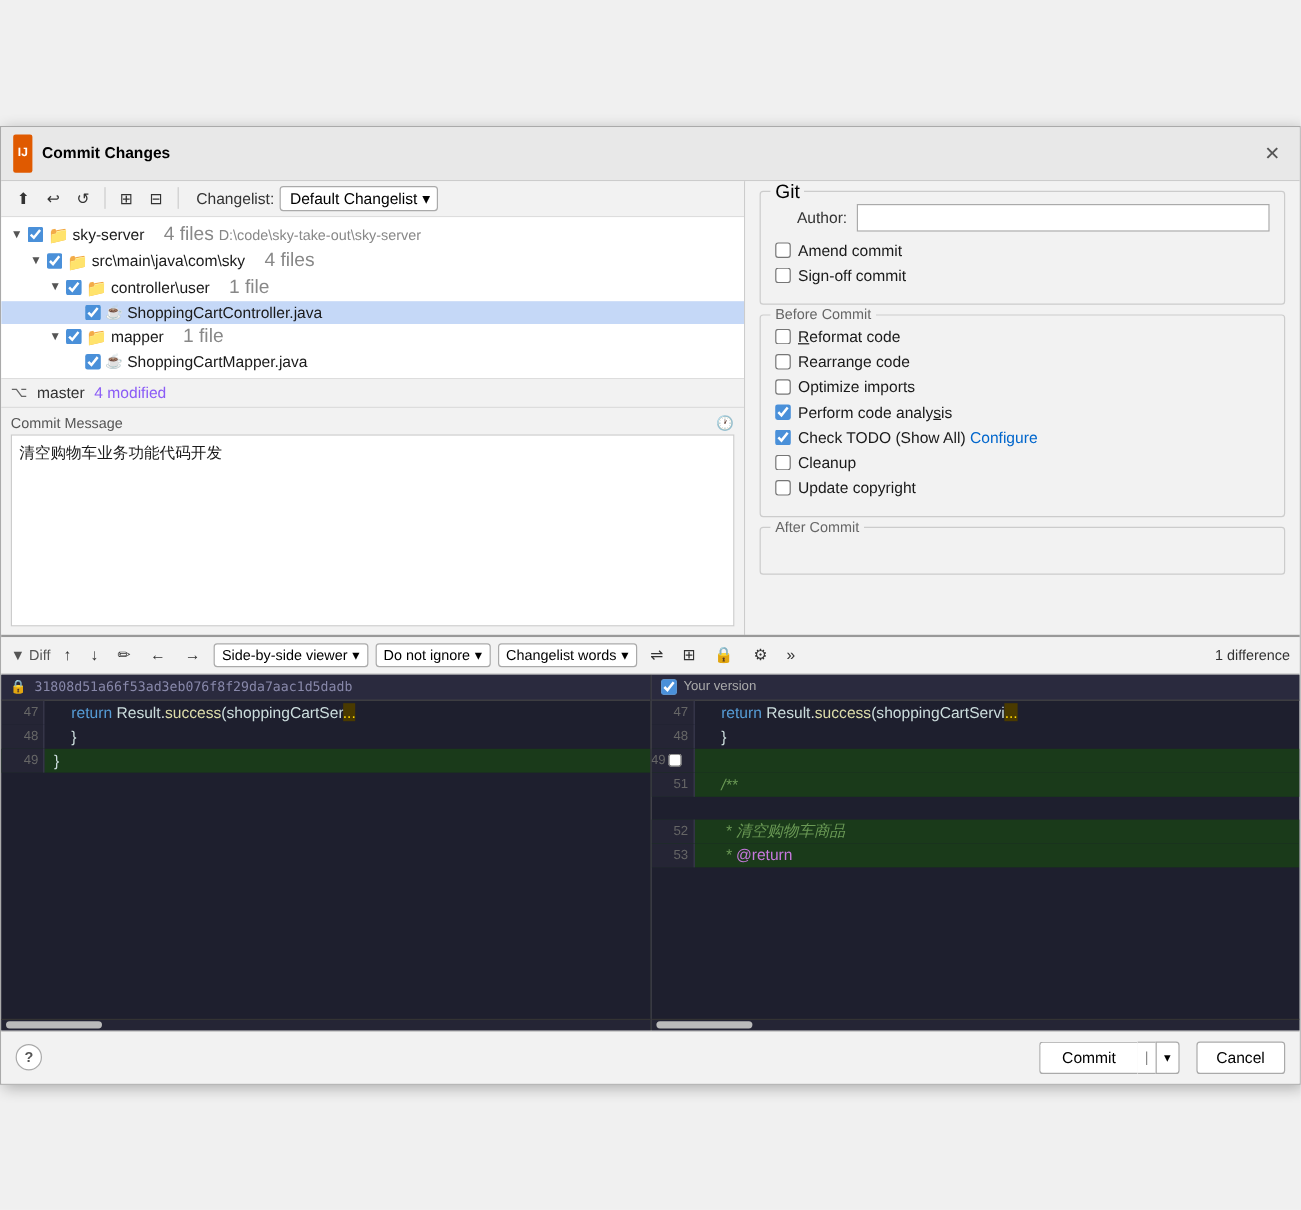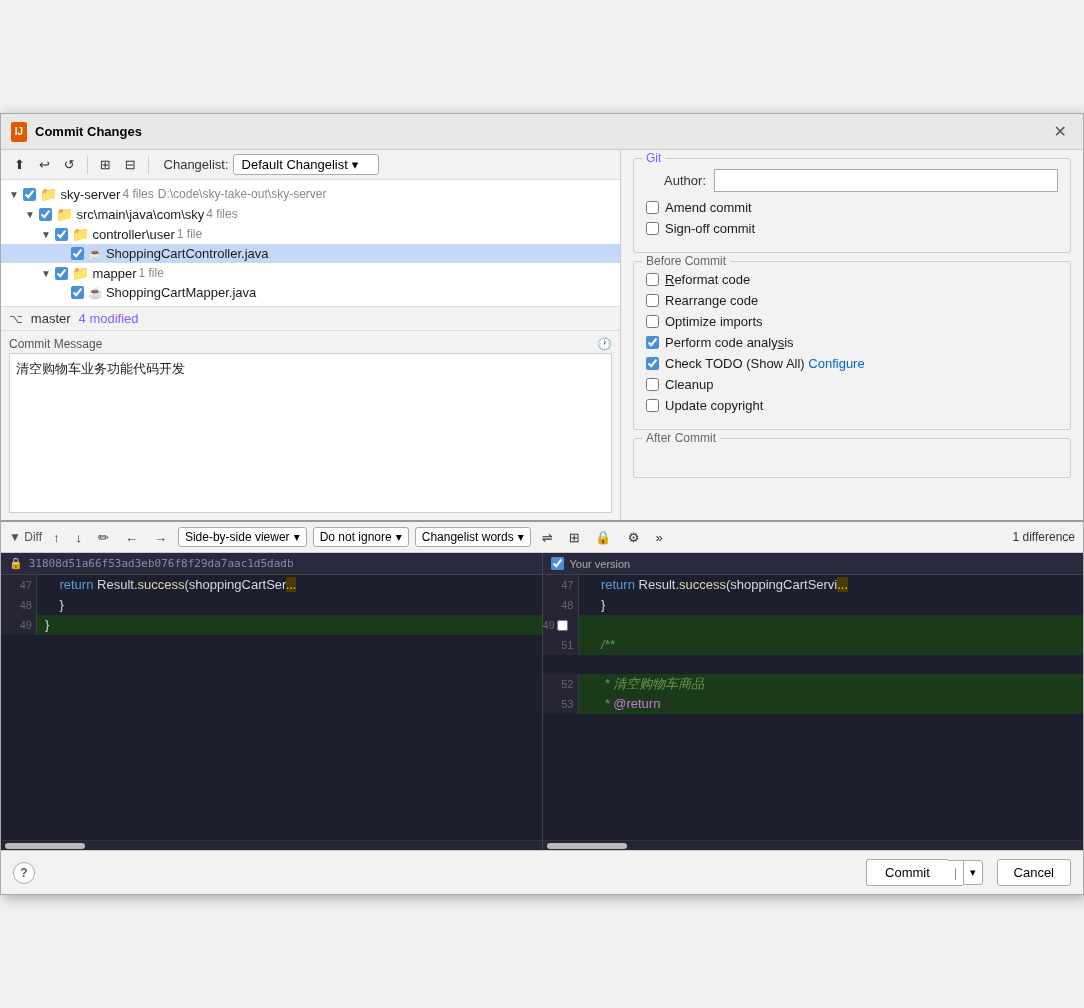--- a/index.html
+++ b/index.html
@@ -29,21 +29,21 @@
       justify-content: space-between;
       user-select: none;
     }
     .title-bar-left {
       display: flex;
       align-items: center;
       gap: 8px;
     }
     .title-icon {
       width: 16px;
-      height: 20px;
+      height: 32px;
       background: #e05a00;
       border-radius: 2px;
       display: flex;
       align-items: center;
       justify-content: center;
       color: white;
       font-size: 10px;
       font-weight: bold;
     }
     .title-text {
@@ -96,21 +96,21 @@
       margin: 0 3px;
     }
     .changelist-label {
       margin-left: 8px;
       color: #333;
     }
     .changelist-dropdown {
       background: white;
       border: 1px solid #aaa;
       border-radius: 3px;
-      padding: 2px 20px 2px 8px;
+      padding: 2px 6px 2px 8px;
       font-size: 13px;
       cursor: pointer;
       position: relative;
       display: flex;
       align-items: center;
       gap: 4px;
     }
 
     
     .file-tree {
@@ -145,21 +145,21 @@
     .folder-icon {
       margin-right: 3px;
       font-size: 14px;
     }
     .file-icon {
       margin-right: 3px;
       font-size: 12px;
       color: #4a7cc7;
     }
     .tree-label { color: #1a1a1a; }
-    .tree-meta { color: #888; font-size: 12px; margin-left: 2px; }
+    .tree-meta { color: #888; font-size: 16px; margin-left: 16px; }
     .tree-path { color: #888; font-size: 12px; margin-left: 4px; }
 
     
     .status-bar {
       display: flex;
       align-items: center;
       padding: 4px 8px;
       gap: 8px;
       background: #f2f2f2;
       border-bottom: 1px solid #ddd;
@@ -349,21 +349,20 @@
       cursor: pointer;
       display: flex;
       align-items: center;
       justify-content: center;
       font-weight: bold;
       color: #555;
       font-size: 12px;
     }
     .commit-btn-group {
       display: flex;
-      align-items: center;
       gap: 0;
     }
     .commit-btn-main {
       background: white;
       border: 1px solid #aaa;
       border-right: none;
       padding: 5px 18px;
       cursor: pointer;
       font-size: 13px;
       border-radius: 3px 0 0 3px;
@@ -500,21 +499,21 @@
           <span>Commit Message</span>
           <span style="color:#888;">🕐</span>
         </div>
         <textarea class="commit-msg-textarea" style="">清空购物车业务功能代码开发</textarea>
       </div>
     </div>
 
     <div class="right-panel">
 
       <div style="border:1px solid #ccc; border-radius:3px; padding:10px 12px; background:#f2f2f2; position:relative;">
-        <div style="position:absolute; top:-8px; left:8px; background:#f2f2f2; padding:0 4px; font-size:12px; color:#8b5cf6;">Git</div>
+        <div style="position:absolute; top:-8px; left:8px; background:#f2f2f2; padding:0 4px; font-size:16px; color:#000000;">Git</div>
         <div class="git-field">
           <label>Author:</label>
           <input type="text" style="flex: 1 1 0%; border: 1px solid rgb(170, 170, 170); padding: 3px 5px; font-size: 13px;">
         </div>
         <div class="checkbox-row">
           <input type="checkbox" style="">
           <label>Amend commit</label>
         </div>
         <div class="checkbox-row">
           <input type="checkbox" style="">

